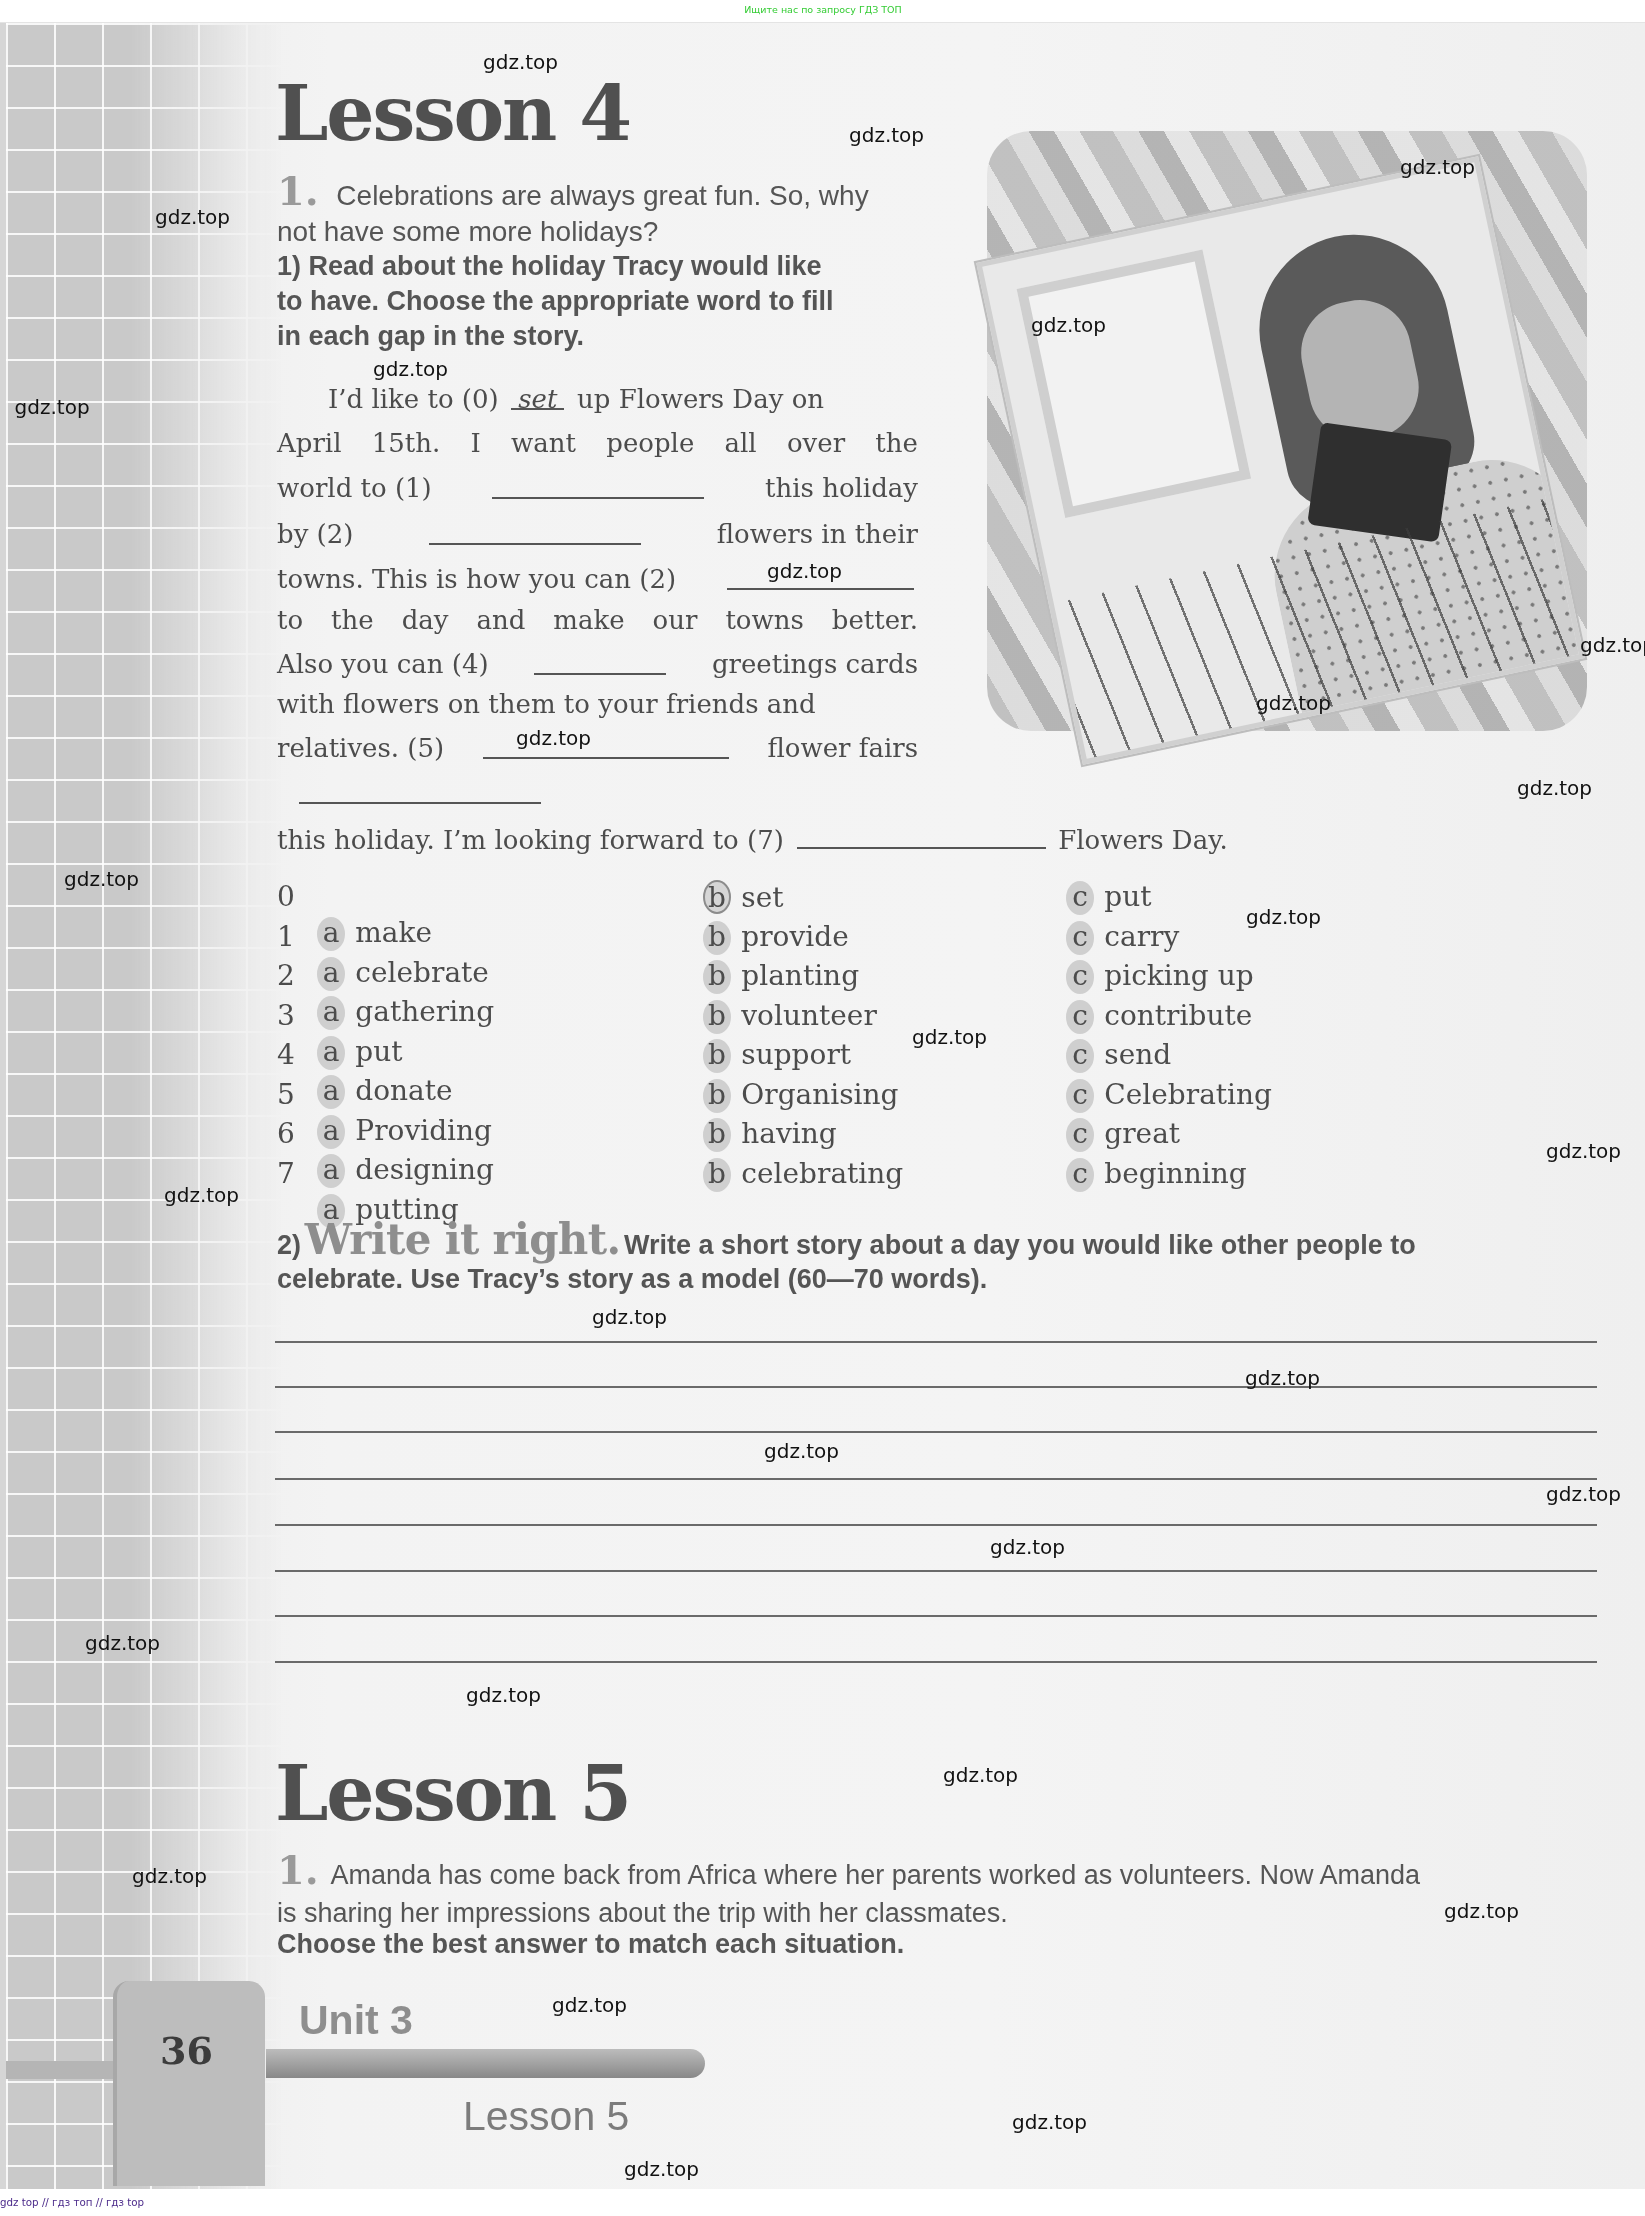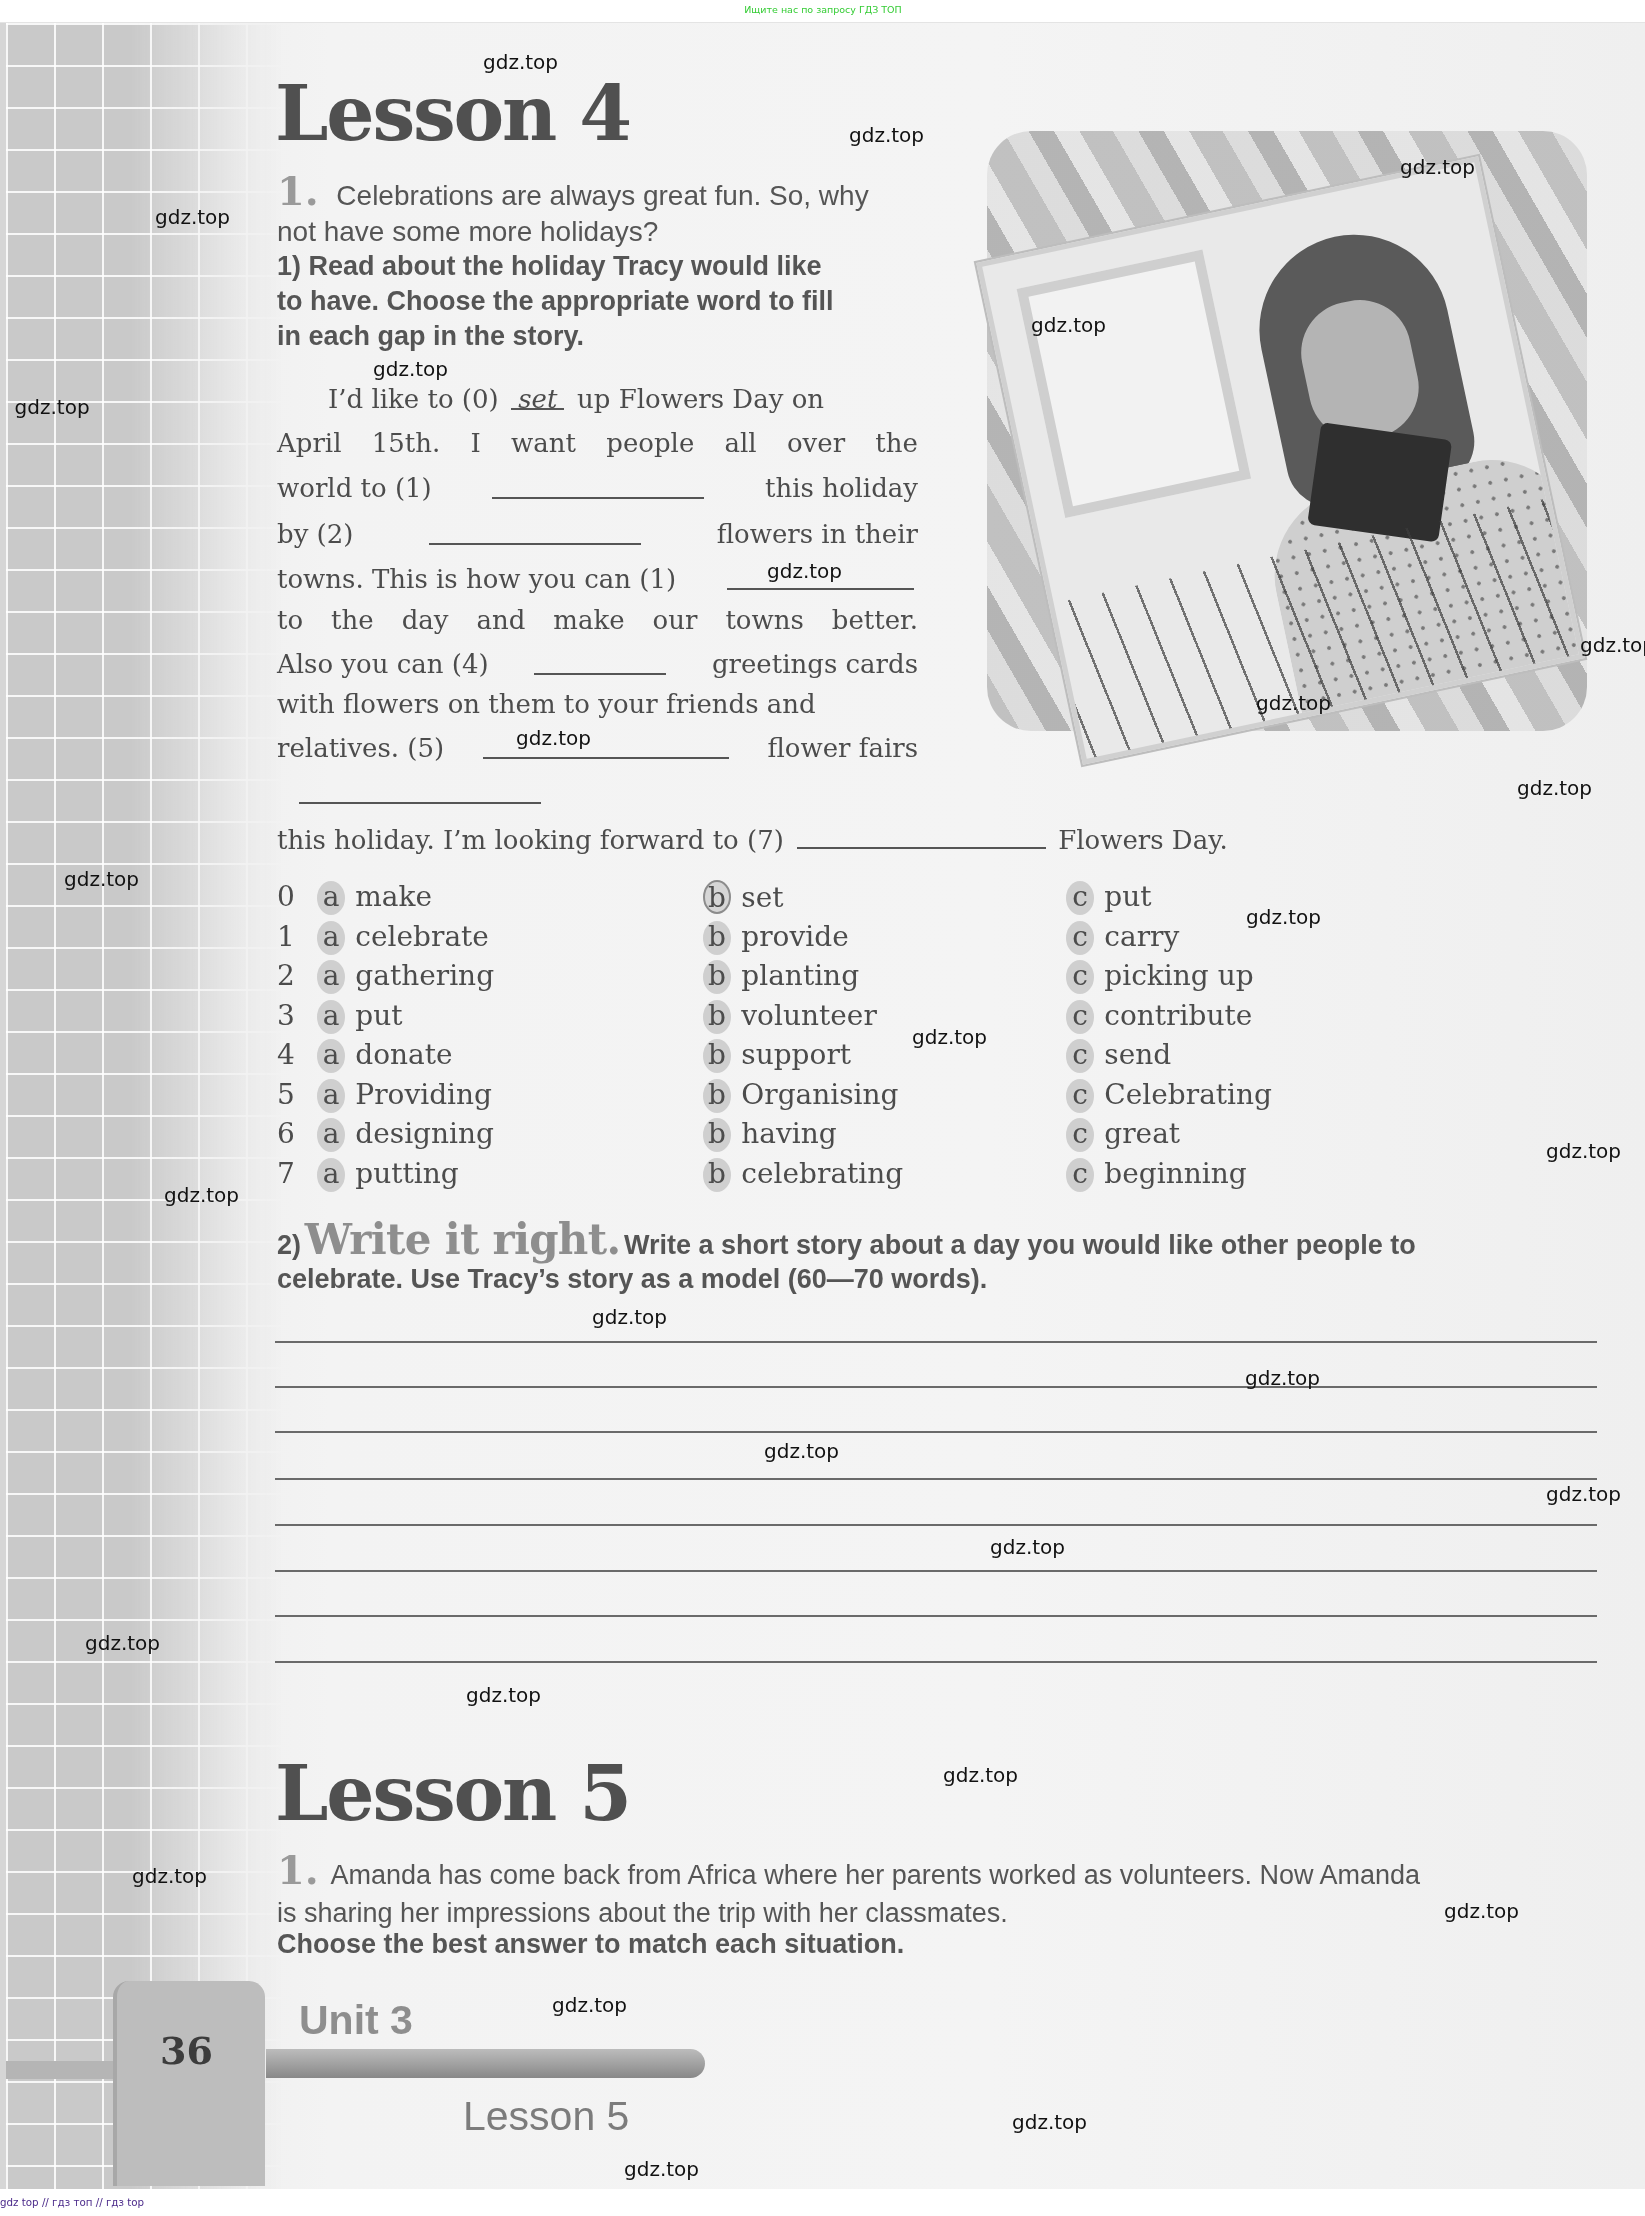--- a/index.html
+++ b/index.html
@@ -36,21 +36,21 @@
   .gap { display: inline-block; border-bottom: 2.2px solid #555; height: 25px; vertical-align: baseline; margin: 0 4.4px; }
   .answer { font-style: italic; text-align: center; }
   .justify { display: flex; justify-content: space-between; }
 
   .options { position: absolute; left: 277px; top: 880px; width: 1025px; font-family: "DejaVu Serif", serif; font-size: 28px; color: #4c4c4c; }
   .opt-row { position: absolute; left: 0; height: 40px; width: 1025px; }
   .opt-num { position: absolute; left: 0; }
   .opt { position: absolute; }
   .opt .letter { display: inline-block; width: 28px; height: 34px; border-radius: 50%; background: #cfcfcf; text-align: center; line-height: 32px; margin-right: 10.3px; }
   .opt .letter.circled { background: #d6d6d6; border: 2.2px solid #8c8c8c; }
-  .col-a { left: 40px; } .col-b { left: 398px; margin-left: 28px; } .col-c { left: 789px; }
+  .col-a { left: 40px; margin-top: 36px; } .col-b { left: 398px; margin-left: 28px; } .col-c { left: 789px; }
 
   .write-title { position: absolute; left: 277px; top: 1215px; white-space: nowrap; }
   .write-title .num { font-family: "Liberation Sans", sans-serif; font-weight: bold; font-size: 27px; color: #555; }
   .write-title .big { font-family: "DejaVu Serif", serif; font-weight: bold; font-size: 42px; color: #8e8e8e; letter-spacing: -0.7px; }
   .write-title .rest { font-family: "Liberation Sans", sans-serif; font-weight: bold; font-size: 27px; color: #555; }
   .write-line2 { position: absolute; left: 277px; top: 1264px; font-family: "Liberation Sans", sans-serif; font-weight: bold; font-size: 27px; color: #555; }
 
   .ruled-line { position: absolute; left: 275px; width: 1322px; height: 2.2px; background: #6a6a6a; }
 
   .photo-wrap { position: absolute; left: 965px; top: 86px; width: 644px; height: 622px; }
@@ -134,21 +134,21 @@
     <span>world  to  (1)</span>
     <span class="gap" style="width:212px;"></span>
     <span>this holiday</span>
   </div>
   <div class="row justify" style="top:520px; width:641px;">
     <span>by   (2)</span>
     <span class="gap" style="width:212px;"></span>
     <span>flowers   in   their</span>
   </div>
   <div class="row justify" style="top:565px; width:641px;">
-    <span>towns. This is how you can (1)</span>
+    <span>towns. This is how you can (2)</span>
     <span class="gap" style="width:187px;"></span>
   </div>
   <div class="row justify" style="top:606px; width:641px;">
     <span>to</span>
     <span>the</span>
     <span>day</span>
     <span>and</span>
     <span>make</span>
     <span>our</span>
     <span>towns</span>

